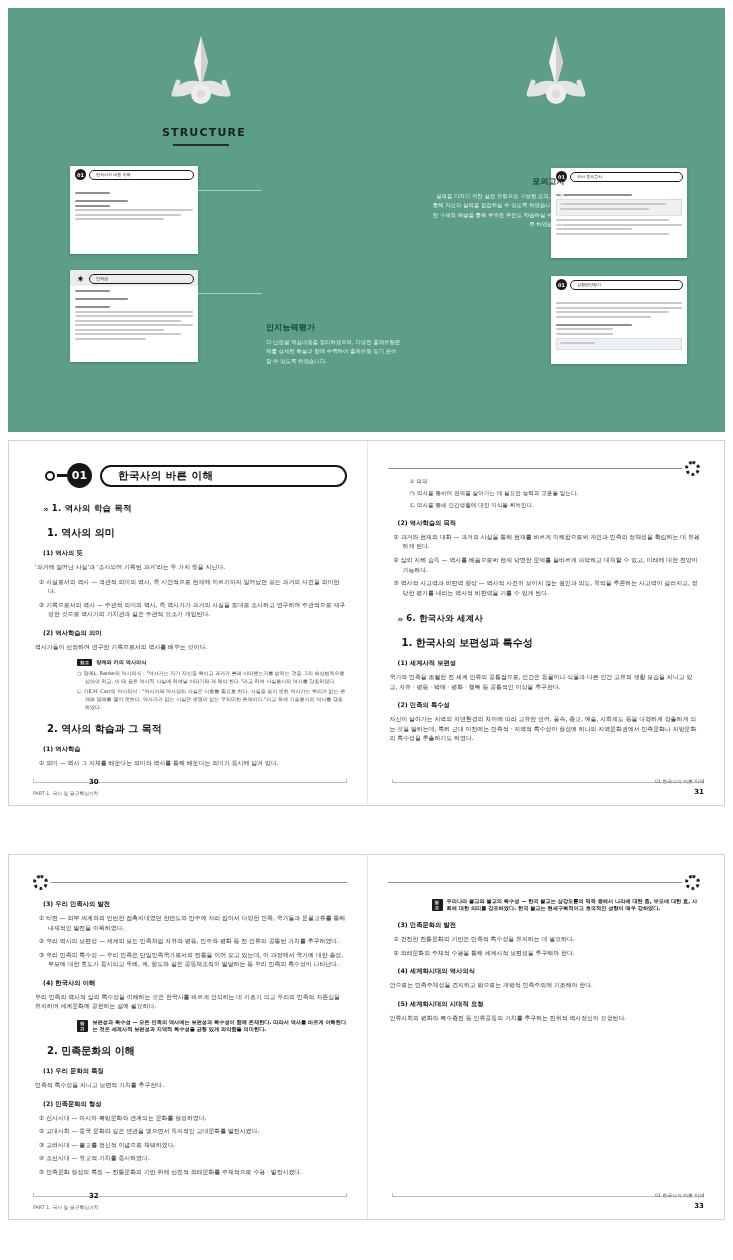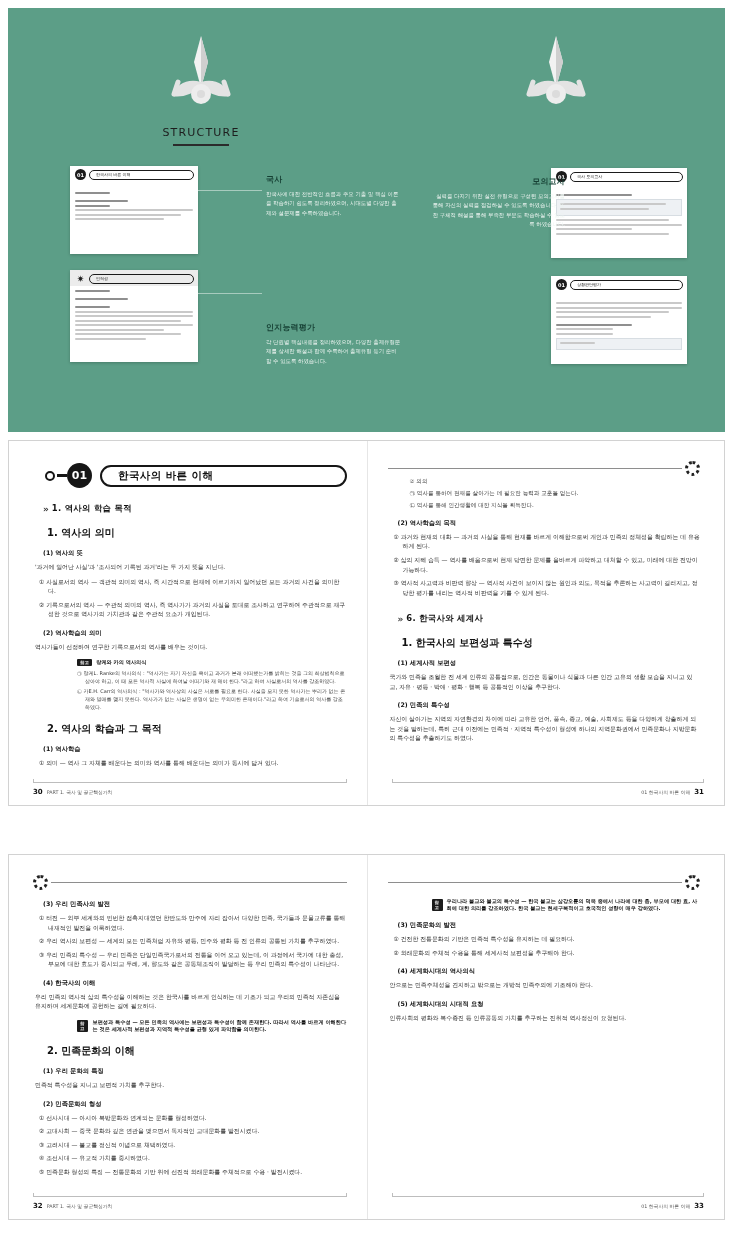--- a/index.html
+++ b/index.html
@@ -17,22 +17,22 @@
     width: 717px; height: 424px;
     background: #5c9e87;
   }
   .crest { position: absolute; width: 90px; height: 80px; }
   .crest.left { left: 148px; top: 24px; }
   .crest.right { left: 503px; top: 24px; }
   .crest svg { display: block; }
 
   .struct-title {
     position: absolute; left: 148px; top: 118px;
-    width: 90px; text-align: center;
-    font-size: 11px; font-weight: 400; letter-spacing: 1.2px;
+    width: 90px; text-align: right;
+    font-size: 11px; font-weight: 700; letter-spacing: 1.2px;
     color: #1d1d1d; font-family: "DejaVu Sans", sans-serif;
   }
   .struct-title-rule {
     position: absolute; left: 165px; top: 136px;
     width: 56px; height: 2px; background: #2b2b2b;
   }
 
   
   .mockcard {
     position: absolute; background: #ffffff;
@@ -159,21 +159,21 @@
   .tip-li { font-size: 5px; line-height: 1.6; color: #3a3a3a; margin-bottom: 2px;
             padding-left: 8px; text-indent: -8px; }
 
   
   .footrule { position: absolute; left: 24px; right: 20px; bottom: 22px; height: 1px; background: #bdbdbd; }
   .footrule::before, .footrule::after {
     content:''; position: absolute; width: 1px; height: 4px; background: #bdbdbd; top: -3px;
   }
   .footrule::before { left: 0; } .footrule::after { right: 0; }
   .foot {
-    position: absolute; bottom: 9px; font-size: 5px; color: #444; display: flex; gap: 4px; align-items: center;
+    position: absolute; bottom: 9px; font-size: 5px; color: #444; display: flex; gap: 4px; align-items: flex-end; flex-direction: column;
   }
   .foot.lf { left: 24px; } .foot.rt { right: 20px; }
   .foot .pg { font-size: 7px; font-weight: 700; color: #111; }
   .foot .txt { font-size: 4.8px; color: #555; }
 </style>
 </head>
 <body>
 
 <div class="page">
 
@@ -270,24 +270,20 @@
         <div class="mc-line w45"></div>
         <div class="mc-box">
           <div class="mc-line w30"></div>
         </div>
       </div>
     </div>
 
     <div class="co-rule r1"></div>
     <div class="co-rule r2"></div>
 
-    <div class="callout co1">
-      <div class="co-title">국사</div>
-      <div class="co-text">한국사에 대한 전반적인 흐름과 주요 기출 및 핵심 이론을 학습하기 쉽도록 정리하였으며, 시대도별 다양한 출제와 설문제를 수록하였습니다.</div>
-    </div>
 
     <div class="callout co2">
       <div class="co-title">인지능력평가</div>
       <div class="co-text">각 단원별 핵심내용을 정리하였으며, 다양한 출제유형문제를 상세한 해설과 함께 수록하여 출제유형 등기 준비할 수 있도록 하였습니다.</div>
     </div>
 
     <div class="callout co3">
       <div class="co-title">모의고사</div>
       <div class="co-text">실력을 다지기 위한 실전 유형으로 구성된 모의고사를 통해 자신의 실력을 점검하실 수 있도록 하였습니다. 또한 구체적 해설을 통해 부족한 부분도 학습하실 수 있도록 하였습니다.</div>
     </div>

